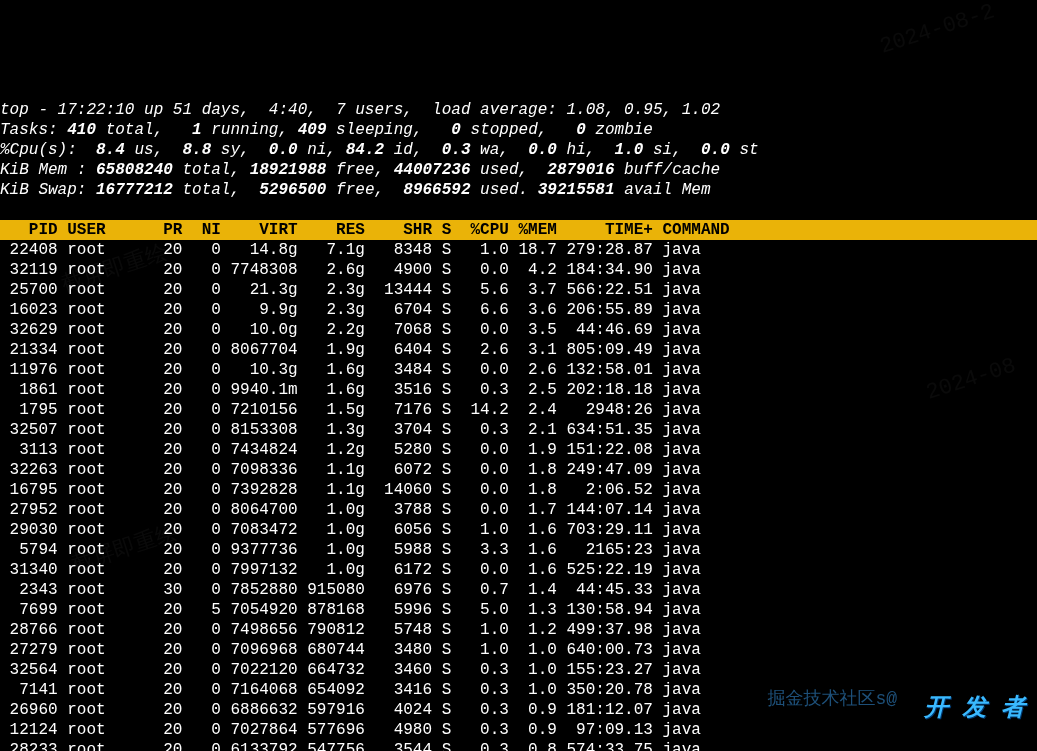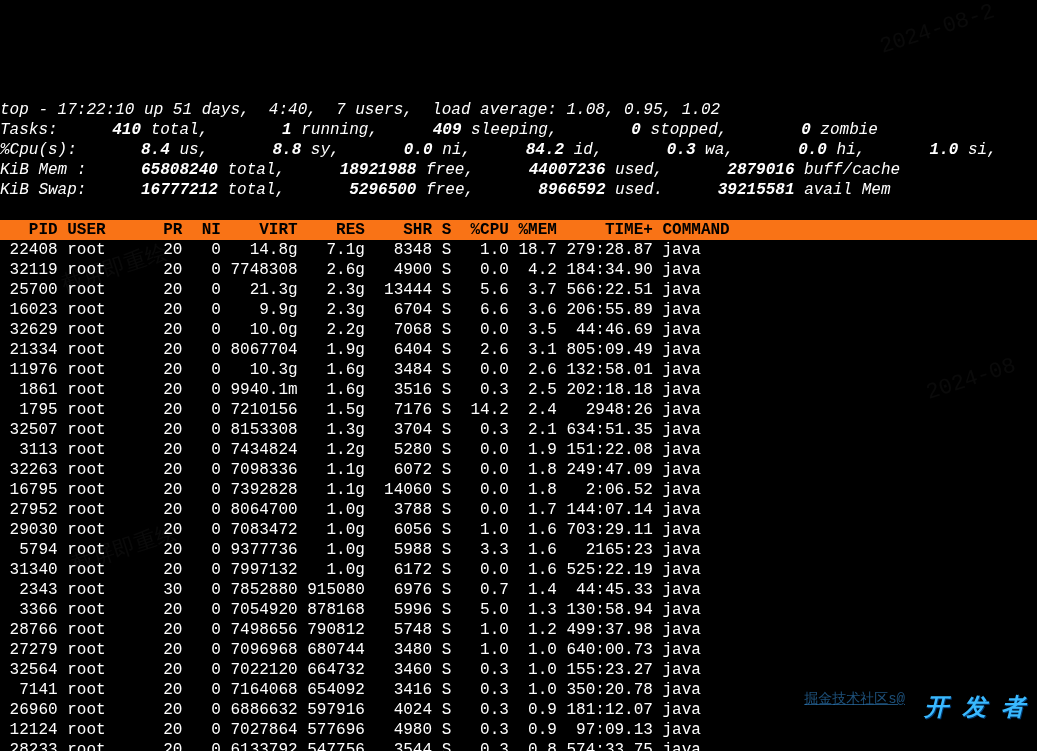--- a/index.html
+++ b/index.html
@@ -8,48 +8,47 @@
     background: #000;
     color: #fff;
     font-family: "Courier New", Courier, monospace;
     font-size: 16px;
     line-height: 20px;
     width: 1037px;
     height: 751px;
     overflow: hidden;
     white-space: pre;
   }
-  .bold { font-weight: bold; margin-left: 45px; }
+  .bold { font-weight: bold; }
   .header-line { color: #fff; font-style: italic; }
   .colheader {
-    background: #f97316;
+    background: #eab308;
     color: #000;
     font-weight: bold;
     display: inline-block;
     width: 100%;
   }
   .watermark1 {
     position: absolute;
     right: 12px;
     bottom: 32px;
     font-size: 24px;
     font-weight: bold;
     font-style: italic;
     color: #3ab9ff;
     text-shadow: 1px 1px 0 #003a73;
     pointer-events: none;
   }
   .watermark2 {
     position: absolute;
-    right: 132px;
+    right: 140px;
     bottom: 42px;
-    font-size: 14px;
+    font-size: 18px;
     color: rgba(48,132,200,0.6);
     pointer-events: none;
-    text-decoration: underline;
   }
   .wmghost {
     position: absolute;
     color: rgba(255,255,255,0.04);
     font-size: 22px;
     transform: rotate(-18deg);
     pointer-events: none;
   }
 </style>
 </head>
@@ -75,21 +74,21 @@
 <span>  1795 root      20   0 7210156   1.5g   7176 S  14.2  2.4   2948:26 java</span>
 <span> 32507 root      20   0 8153308   1.3g   3704 S   0.3  2.1 634:51.35 java</span>
 <span>  3113 root      20   0 7434824   1.2g   5280 S   0.0  1.9 151:22.08 java</span>
 <span> 32263 root      20   0 7098336   1.1g   6072 S   0.0  1.8 249:47.09 java</span>
 <span> 16795 root      20   0 7392828   1.1g  14060 S   0.0  1.8   2:06.52 java</span>
 <span> 27952 root      20   0 8064700   1.0g   3788 S   0.0  1.7 144:07.14 java</span>
 <span> 29030 root      20   0 7083472   1.0g   6056 S   1.0  1.6 703:29.11 java</span>
 <span>  5794 root      20   0 9377736   1.0g   5988 S   3.3  1.6   2165:23 java</span>
 <span> 31340 root      20   0 7997132   1.0g   6172 S   0.0  1.6 525:22.19 java</span>
 <span>  2343 root      30   0 7852880 915080   6976 S   0.7  1.4  44:45.33 java</span>
-<span>  3366 root      20   0 7054920 878168   5996 S   5.0  1.3 130:58.94 java</span>
+<span>  7699 root      20   5 7054920 878168   5996 S   5.0  1.3 130:58.94 java</span>
 <span> 28766 root      20   0 7498656 790812   5748 S   1.0  1.2 499:37.98 java</span>
 <span> 27279 root      20   0 7096968 680744   3480 S   1.0  1.0 640:00.73 java</span>
 <span> 32564 root      20   0 7022120 664732   3460 S   0.3  1.0 155:23.27 java</span>
 <span>  7141 root      20   0 7164068 654092   3416 S   0.3  1.0 350:20.78 java</span>
 <span> 26960 root      20   0 6886632 597916   4024 S   0.3  0.9 181:12.07 java</span>
 <span> 12124 root      20   0 7027864 577696   4980 S   0.3  0.9  97:09.13 java</span>
 <span> 28233 root      20   0 6133792 547756   3544 S   0.3  0.8 574:33.75 java</span>
 
 
 

